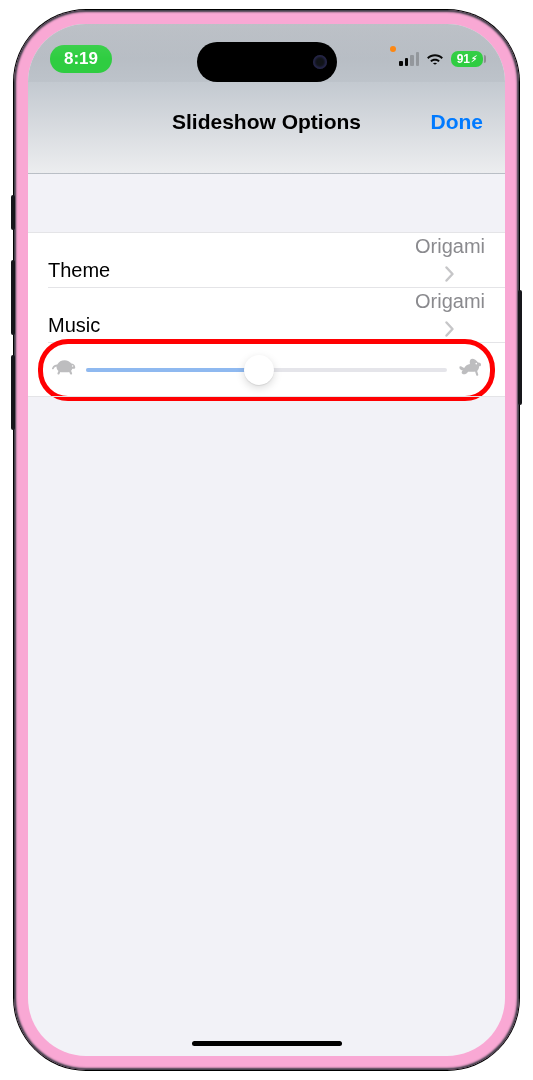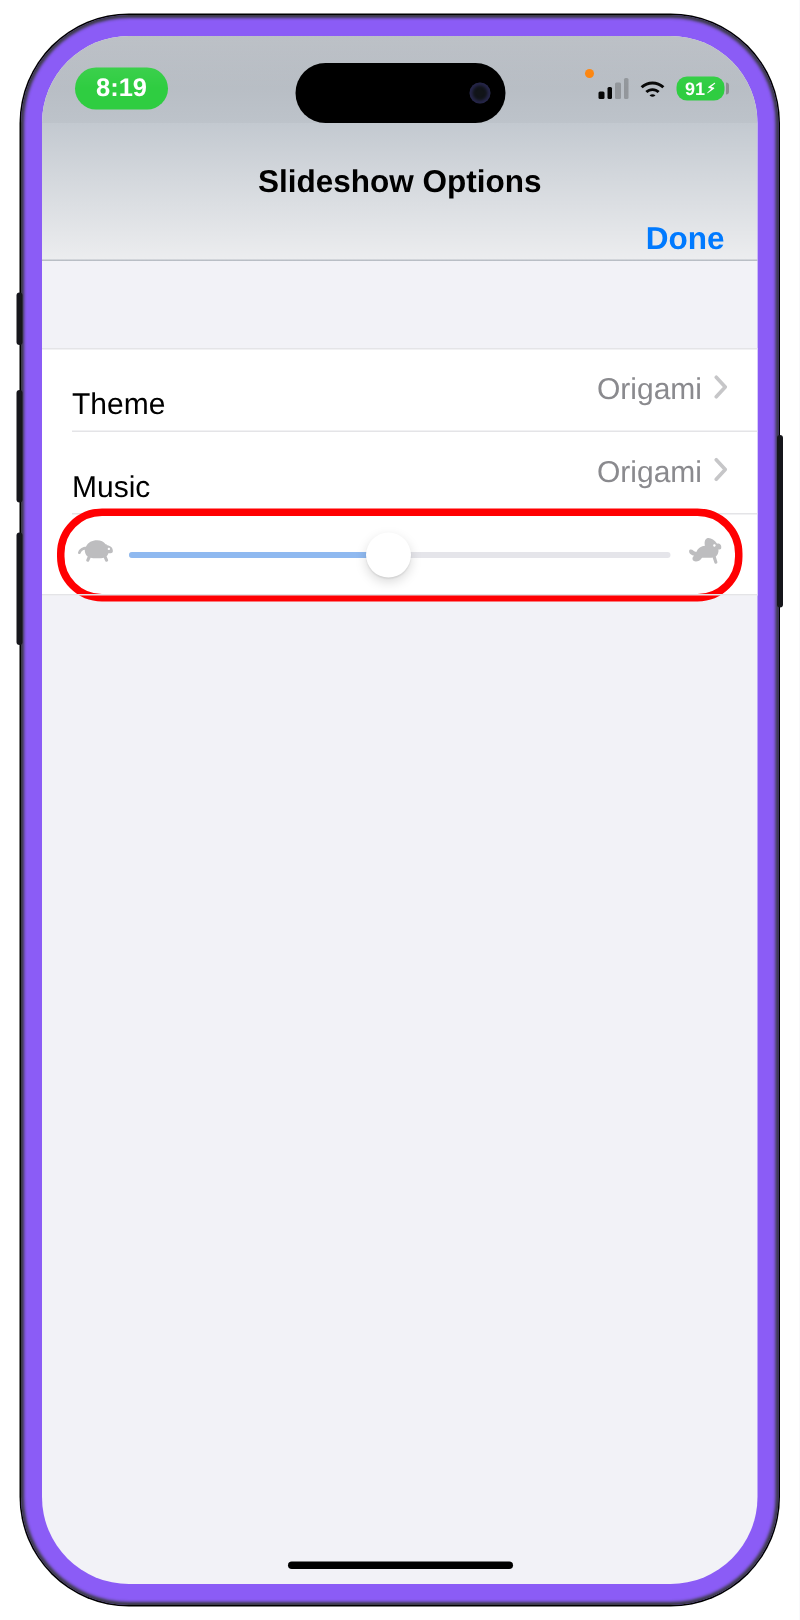--- a/index.html
+++ b/index.html
@@ -8,21 +8,21 @@
       height: 1080px;
       background: #fff;
       display: flex;
       align-items: center;
       justify-content: center;
       font-family: -apple-system, "SF Pro Text", "Helvetica Neue", Arial, sans-serif;
     }
     .device-frame {
       width: 505px;
       height: 1060px;
-      background: #8b5cf6;
+      background: #f9a8d4;
       border-radius: 72px;
       padding: 14px;
       position: relative;
       box-shadow: inset 0 0 2px 2px #3b3b45, 0 0 0 1px #000;
       text-align: center;
     }
     .side-button {
       position: absolute;
       background: #16161b;
       border-radius: 2px;
@@ -101,34 +101,34 @@
       background: linear-gradient(180deg, #c3c9d0 0%, #ecedef 100%);
       height: 92px;
       position: relative;
       border-bottom: 1px solid rgba(0,0,0,0.05);
       display:flex; align-items:flex-start; justify-content:center;
       padding-top: 28px;
     }
     .nav-title { font-size: 21px; font-weight: 600; color:#000; }
     .nav-done {
       position:absolute; right:22px; top:28px;
-      font-size: 21px; font-weight:600; color:#007aff;margin-top:38px;
+      font-size: 21px; font-weight:600; color:#007aff;
     }
     .content { background:#f2f2f7; padding-top: 58px; }
     .list-group { background:#fff; border-top:1px solid #e4e4e7; }
     .list-row {
       height: 55px;
       padding: 0 20px;
       display:flex; align-items:center; justify-content:space-between;
       position:relative;
     }
     .separator { position:absolute; left:20px; right:0; bottom:0; height:1px; background:#e4e4e7; }
     .full-sep { left:0; }
     .row-label { font-size:20px; color:#000;margin-top:20px; }
-    .row-right { display:flex; align-items:center; gap:8px;}
+    .row-right { display:flex; align-items:center; gap:8px;flex-direction:column;}
     .row-value { font-size:20px; color:#8a8a8e;}
     .chevron { color:#c6c6c8; }
     .ios-switch {
       width:56px; height:34px; border-radius:34px; background:#e9e9ea; position:relative;
     }
     .ios-switch::after {
       content:""; position:absolute; left:2px; top:2px; width:30px; height:30px; border-radius:50%; background:#fff; box-shadow:0 1px 3px rgba(0,0,0,0.2);
     }
     .speed-row {
       height: 54px; padding: 0 24px; display:flex; align-items:center; gap:10px;

